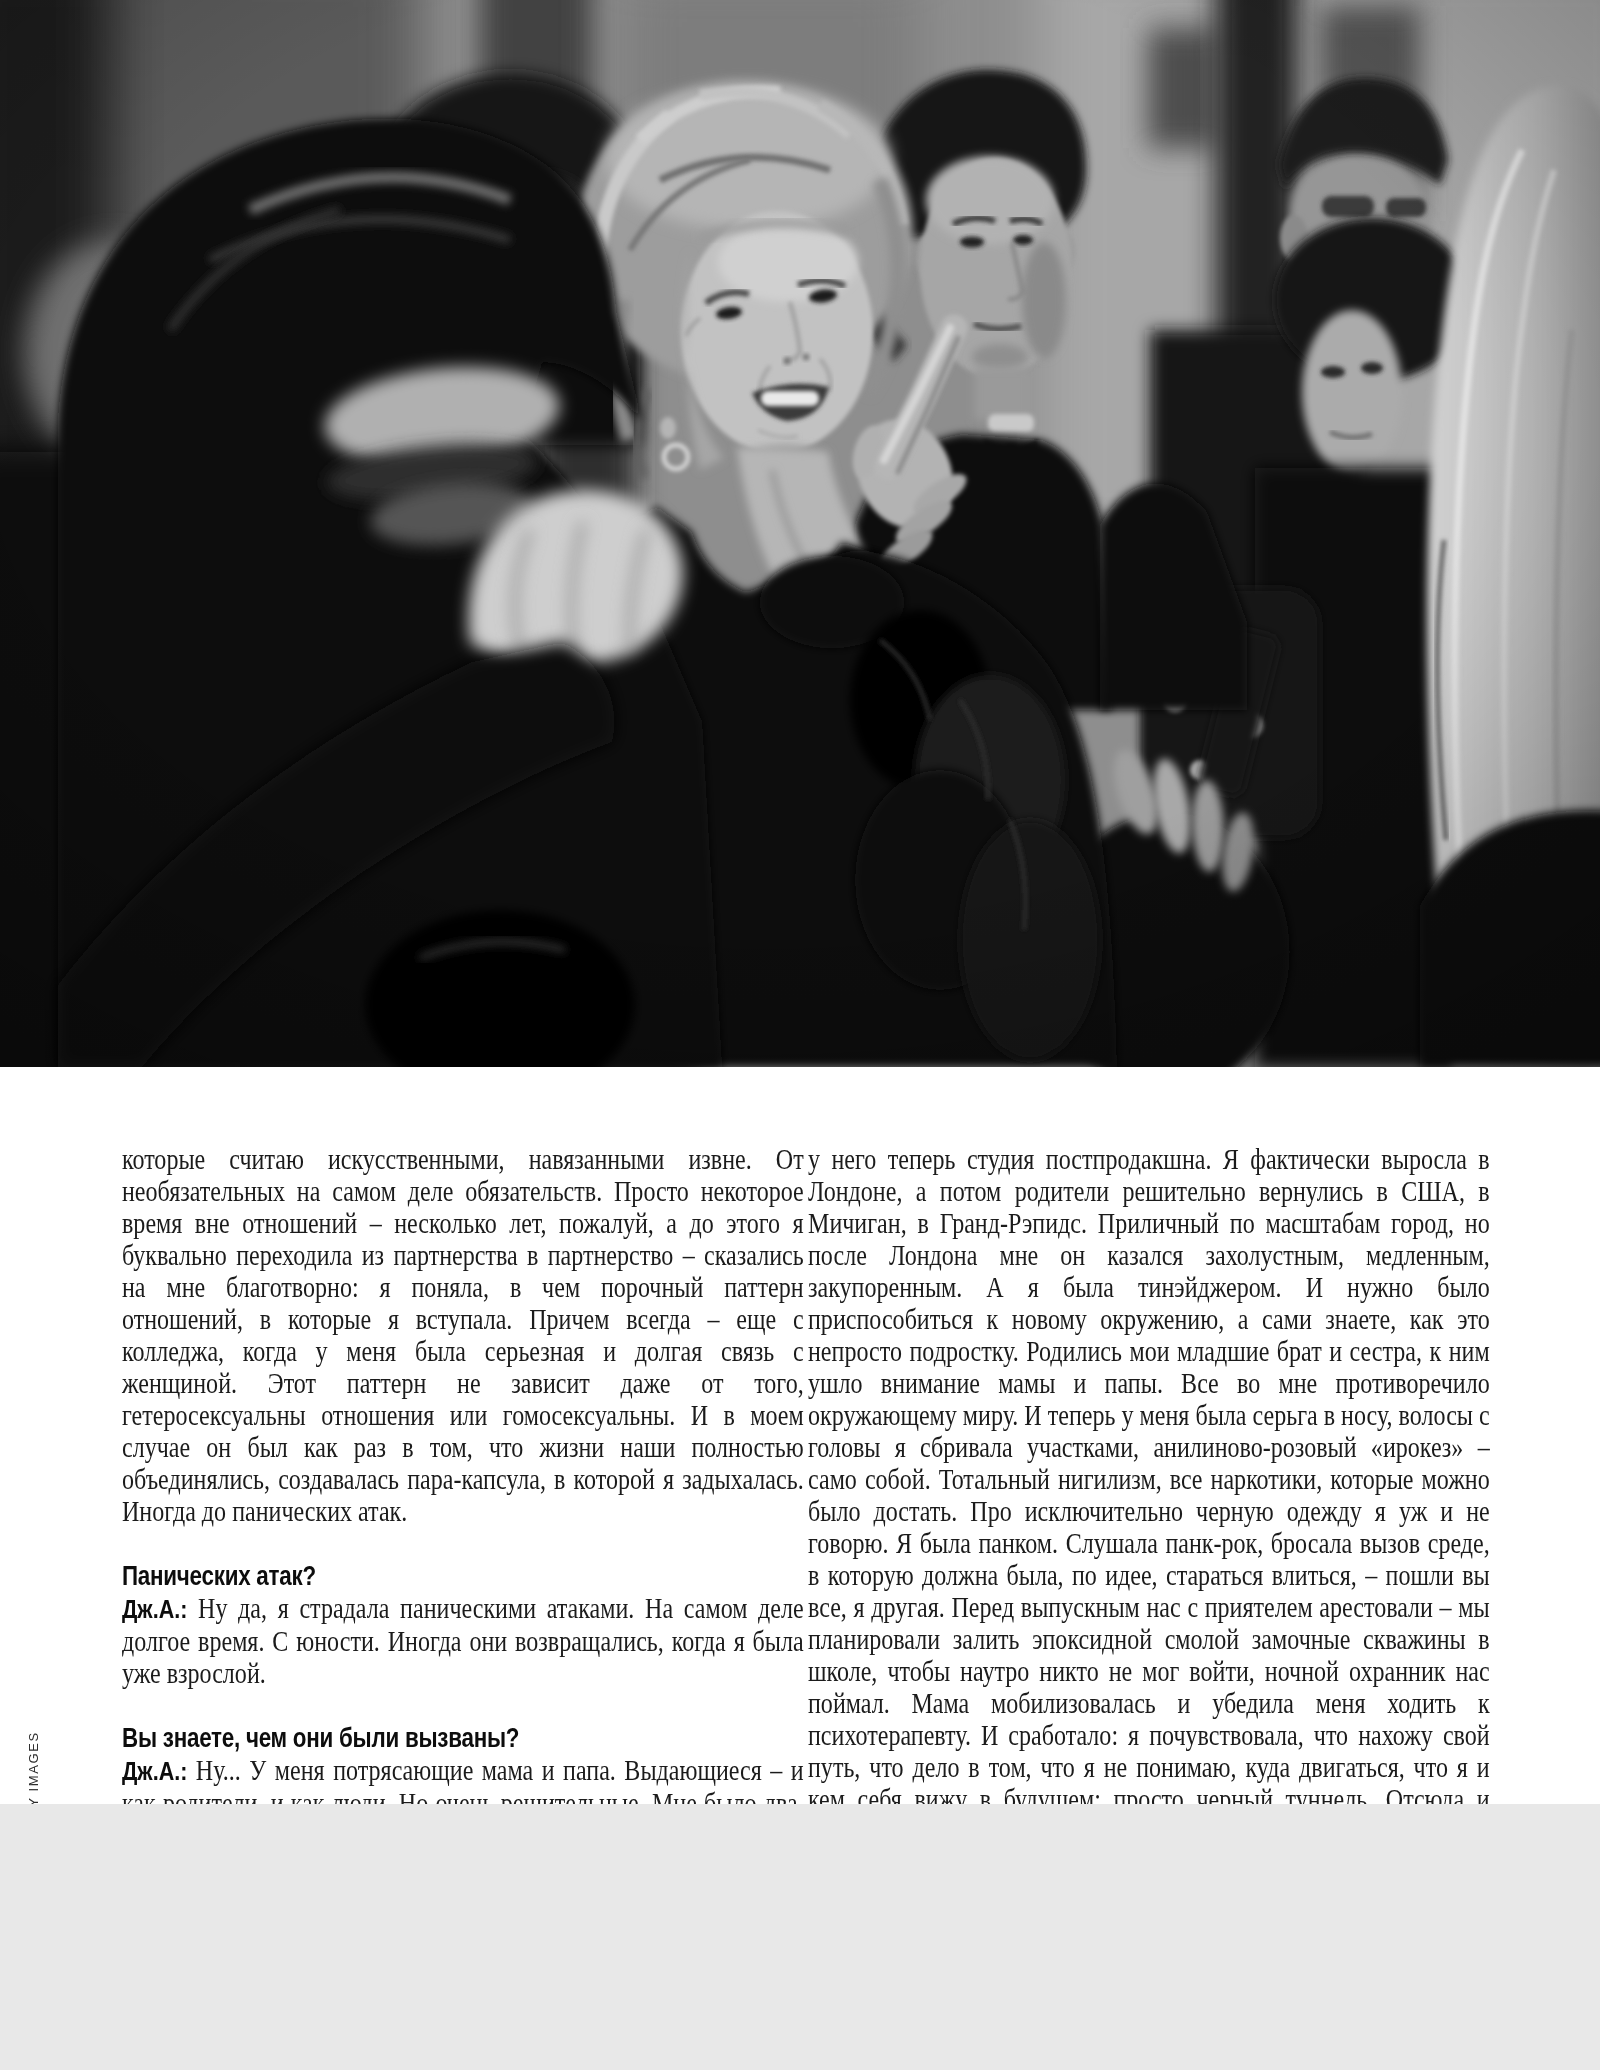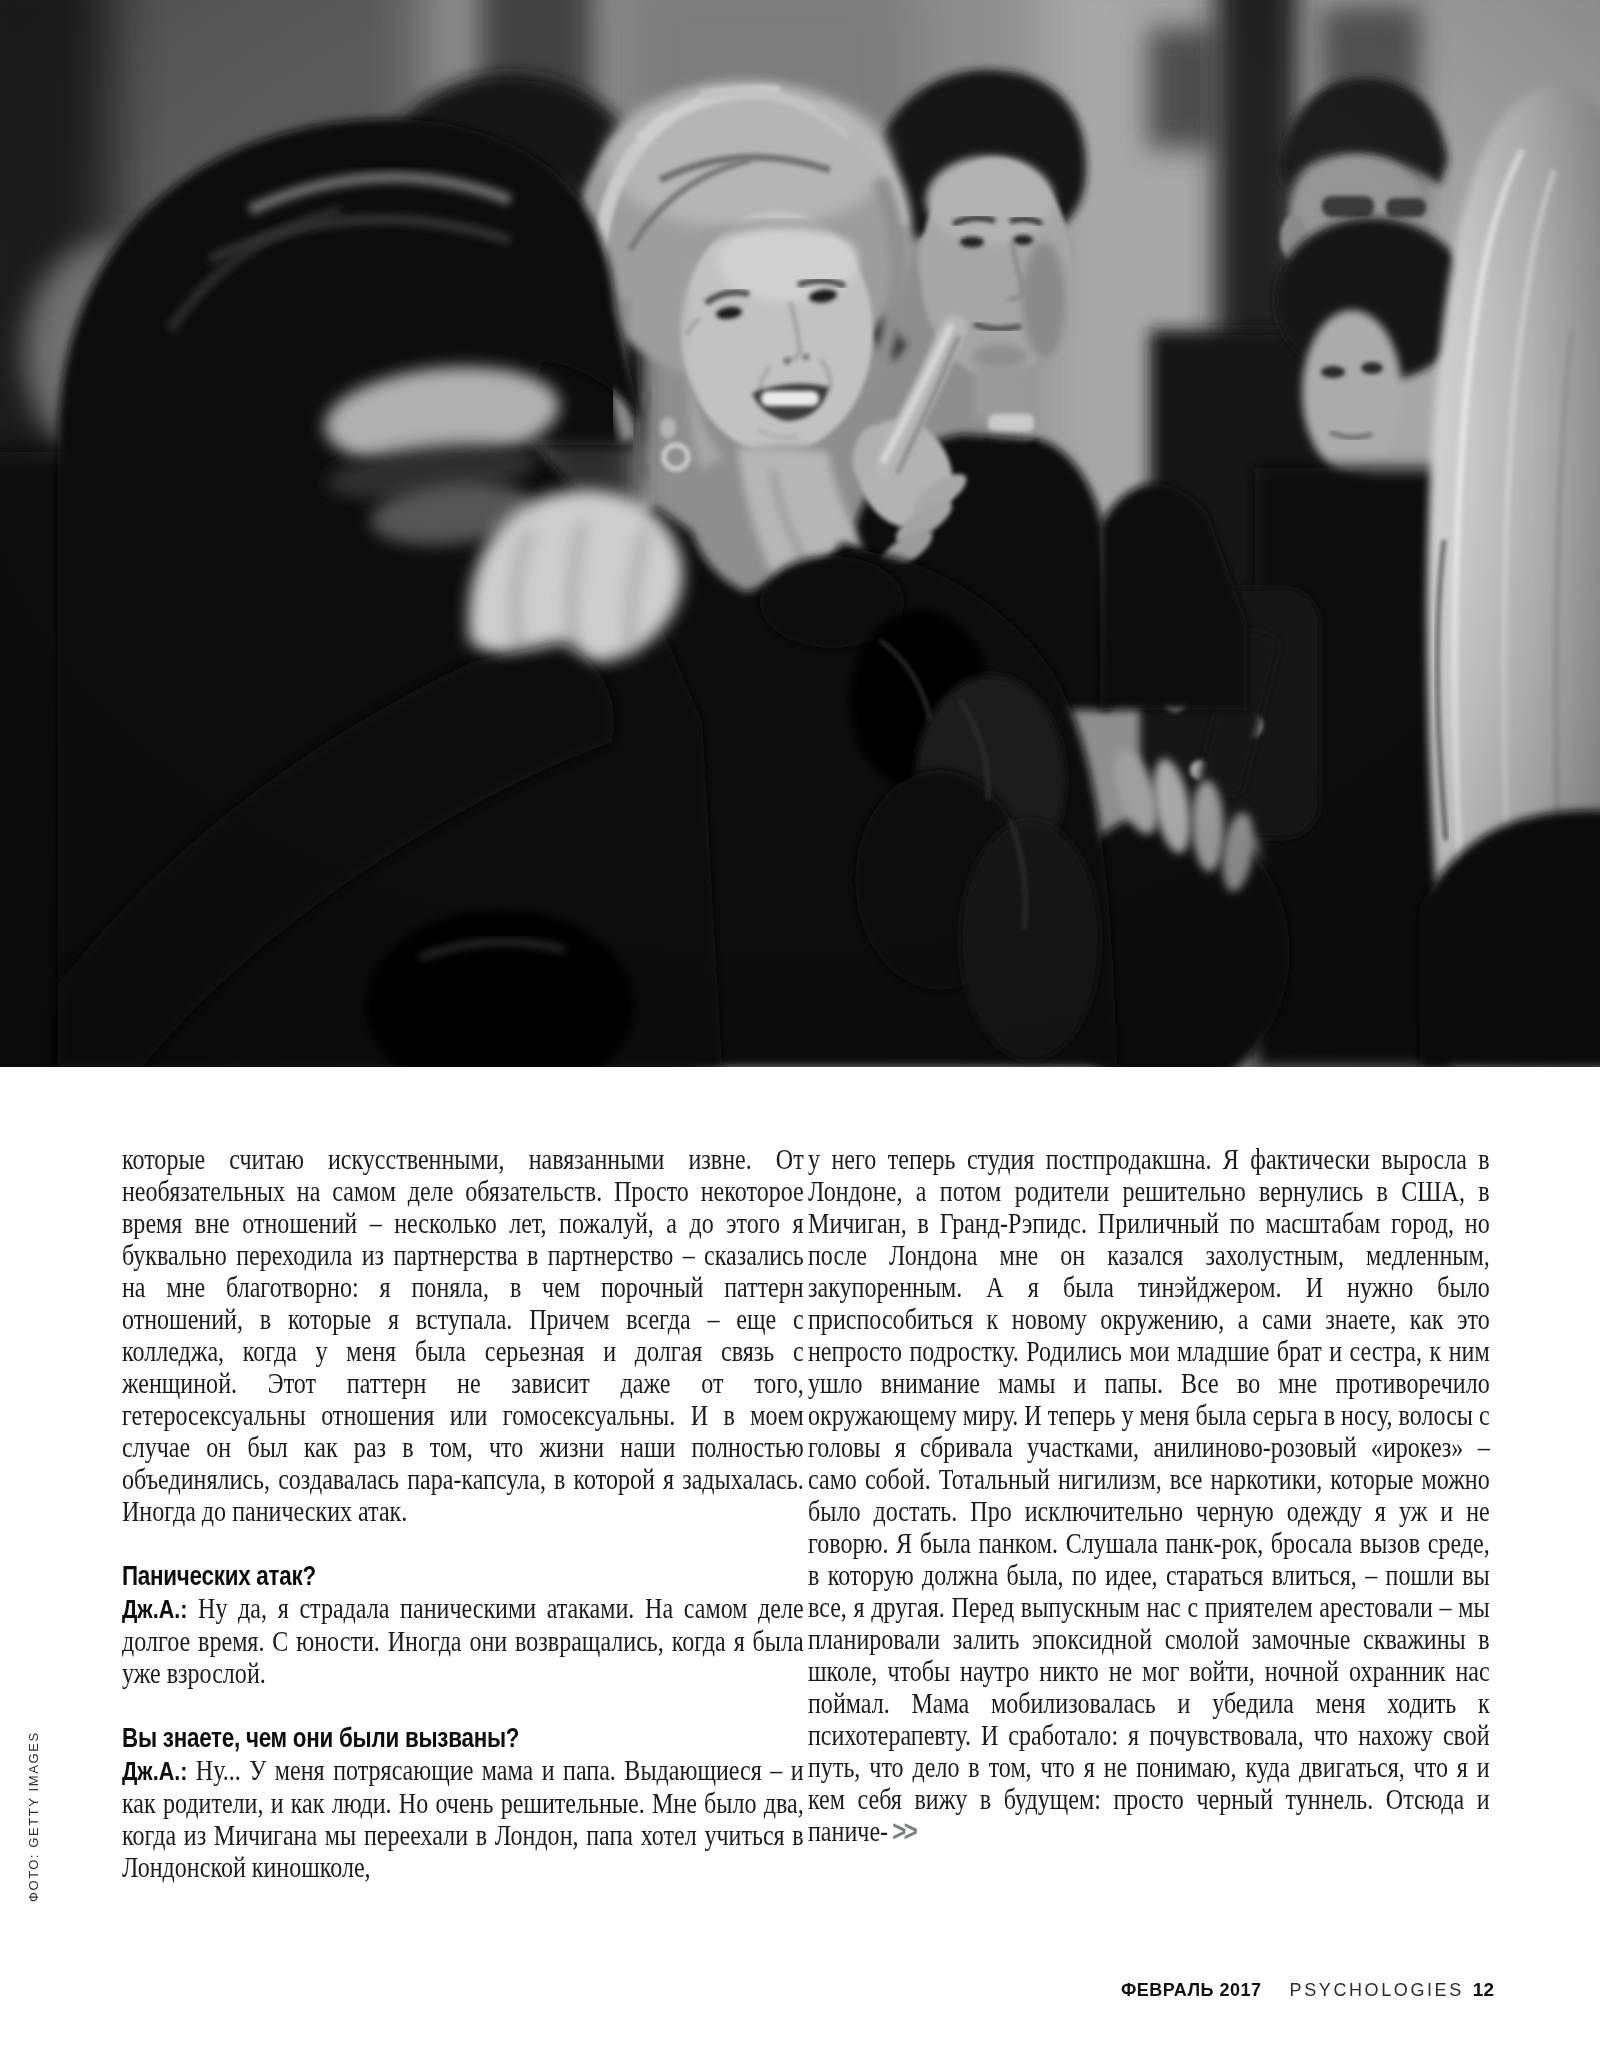--- a/index.html
+++ b/index.html
@@ -1,16 +1,16 @@
 <!DOCTYPE html>
 <html><head>
 <meta charset="utf-8">
 <style>
   html,body{margin:0;padding:0;background:#e8e8e8;}
-  .page{position:relative;width:1600px;height:2070px;background:#ffffff;overflow:hidden;
+  .page{position:relative;width:1600px;height:1804px;background:#ffffff;overflow:hidden;
         font-family:"Liberation Serif", serif;}
   .photo{position:absolute;left:0;top:0;width:1600px;height:1067px;overflow:hidden;background:#8e8e8e;}
   .photo svg{display:block;}
 
   .col{position:absolute;top:1143px;}
   .col-left{left:122px;width:682px;}
   .col-right{left:808px;width:682px;}
   .colscale{width:822px;transform:scaleX(0.8293);transform-origin:0 0;}
 
   p.body{margin:0;font-size:29px;line-height:32px;color:#1b1b1b;text-align:justify;

